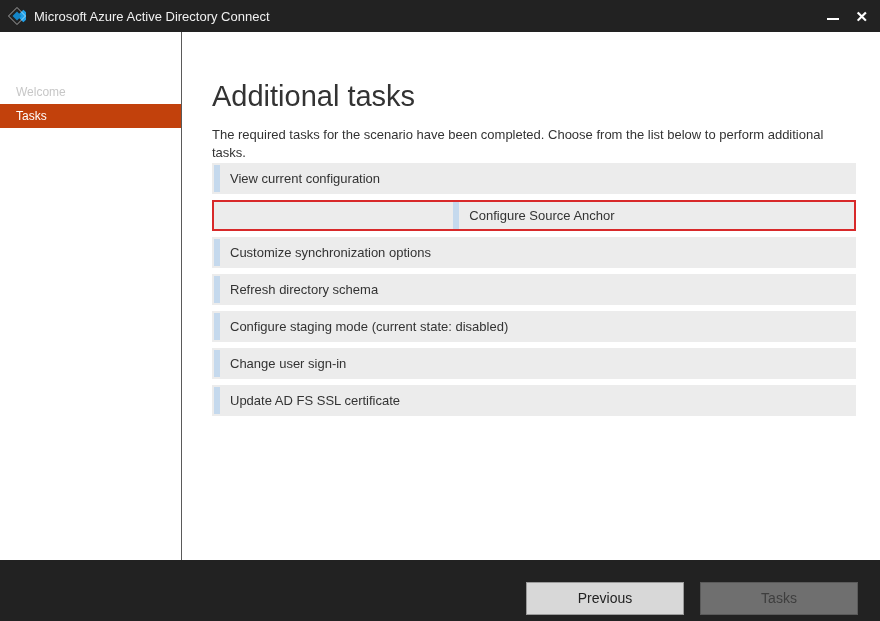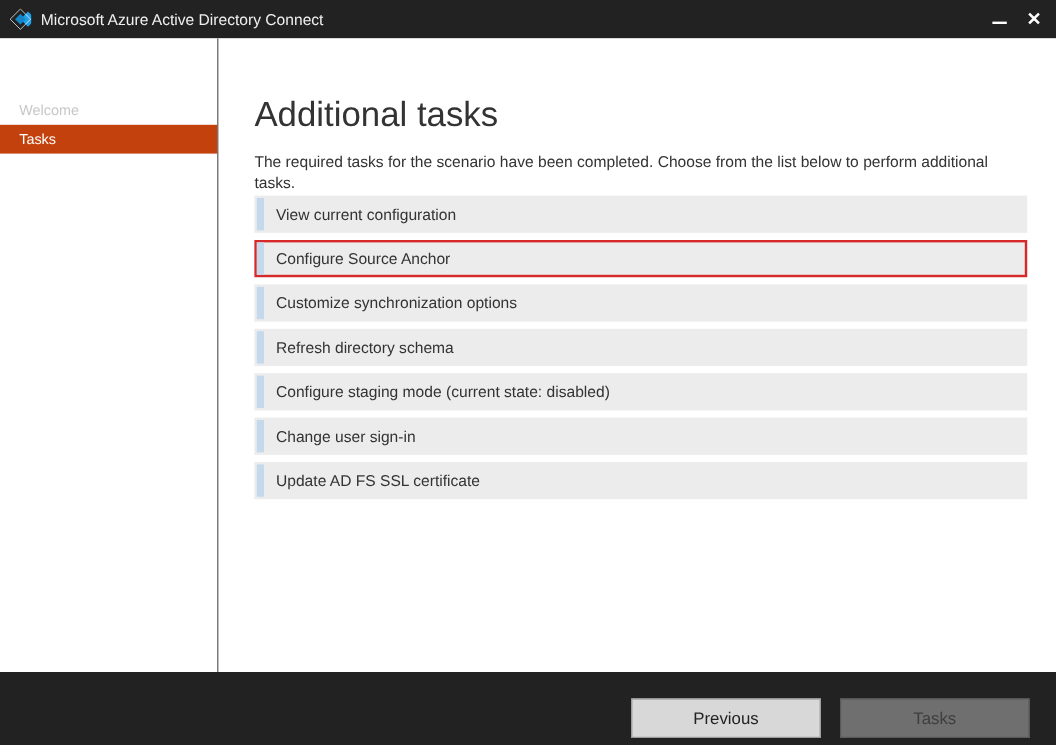--- a/index.html
+++ b/index.html
@@ -115,20 +115,21 @@
       height: 100%;
       background: #c5d9ed;
     }
     .task-item-label {
       font-size: 13px;
       color: #333;
       padding-left: 10px;
     }
     .task-item.highlighted {
       border: 2px solid #d8292a;
+      justify-content: center;
     }
     .bottom-bar {
       height: 76px;
       background: #222222;
       display: flex;
       align-items: center;
       justify-content: flex-end;
       padding-right: 22px;
       gap: 16px;
     }

